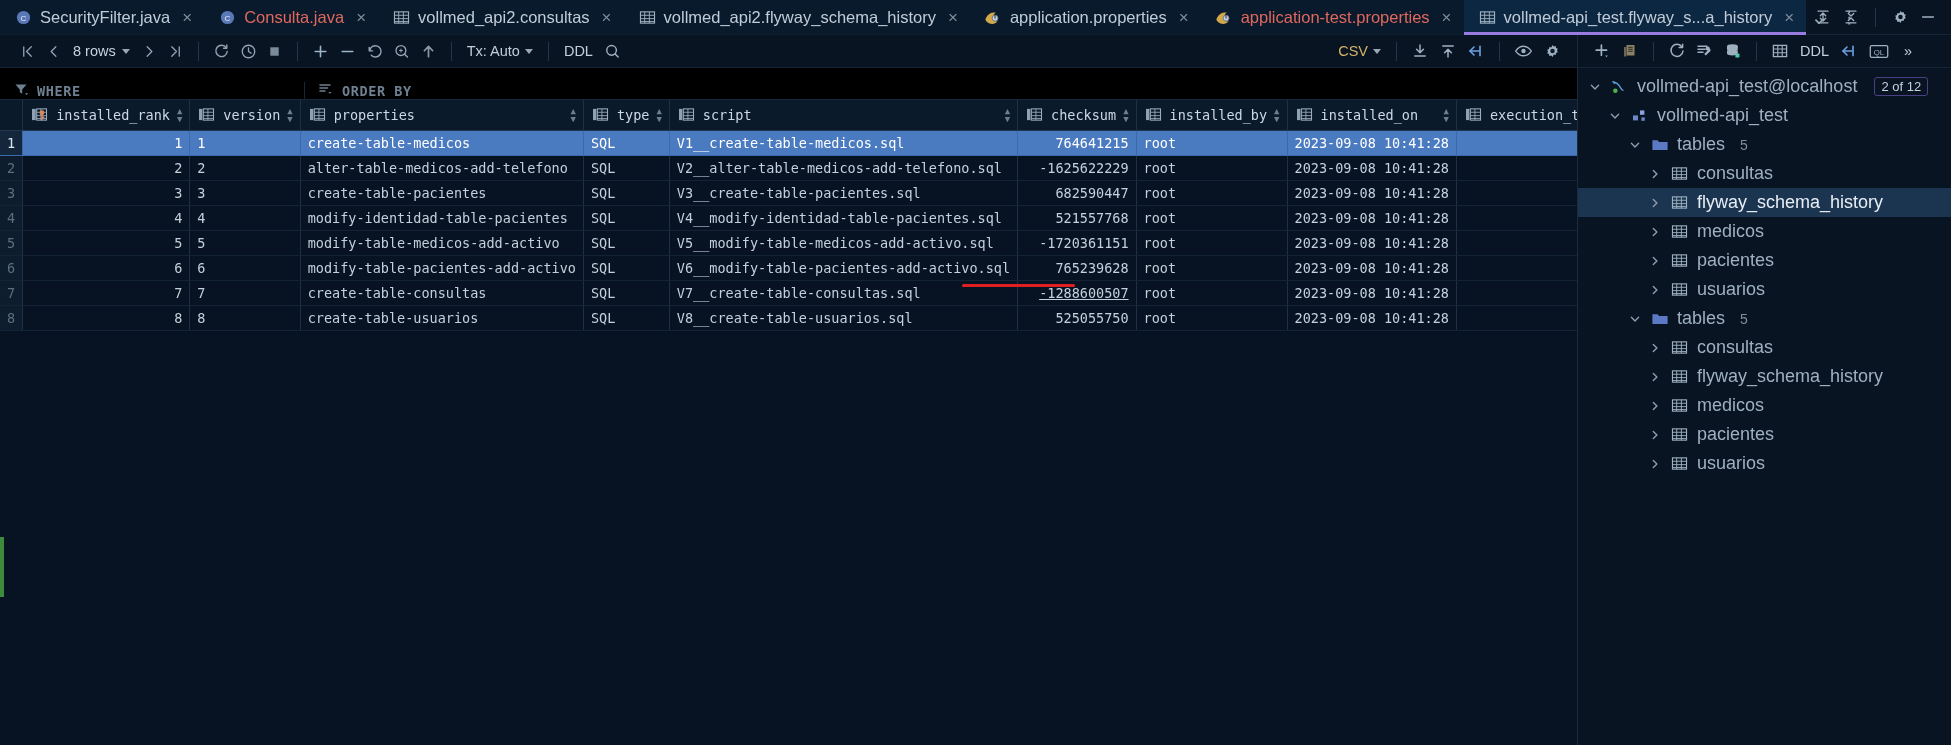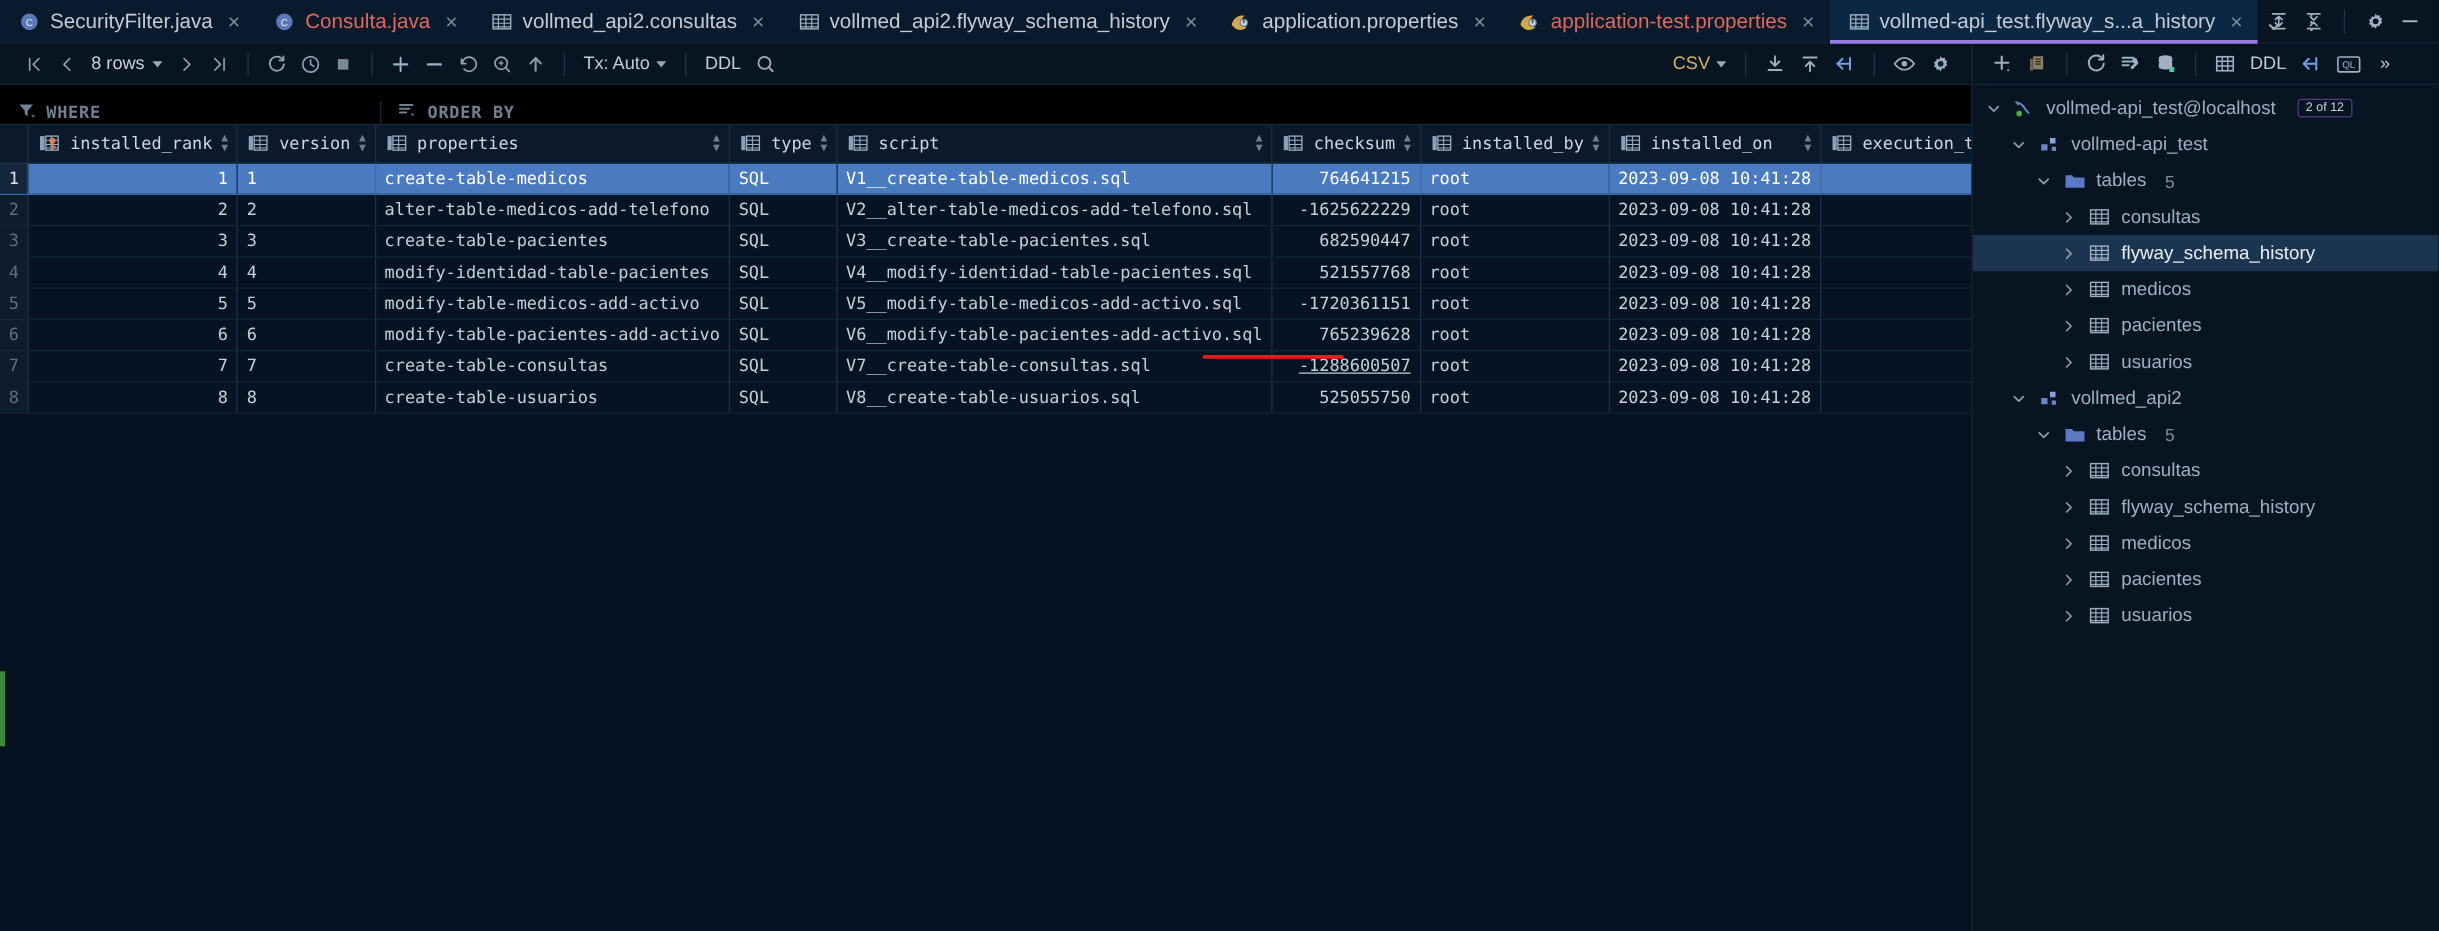--- a/index.html
+++ b/index.html
@@ -78,24 +78,24 @@
   .dbhead { height:35px; min-height:35px; display:flex; align-items:center; padding:0 10px 0 14px;
             border-bottom:1px solid #14253a; }
   .dbtitle { font-size:16px; color:#c7d2de; }
   .dbhead-icons { margin-left:auto; display:flex; align-items:center; gap:2px; color:#9aa8b6; }
   .dbtoolbar { height:33px; min-height:33px; display:flex; align-items:center; padding:0 8px 0 10px;
                border-bottom:1px solid #14253a; gap:0; }
   .tree { flex:1; overflow:hidden; padding-top:4px; font-size:15px; }
   .trow { display:flex; align-items:center; height:29px; gap:8px; color:#9fb0c0; white-space:nowrap; }
   .trow.selected { background:#1b3450; color:#e8eef5; }
   .chev { width:14px; flex:0 0 14px; display:flex; align-items:center; justify-content:center; color:#8d9daf; }
-  .tlabel { font-size:15px; }
+  .tlabel { font-size:18px; }
   .tcount { color:#7e8f9f; font-size:14px; margin-left:7px; }
   .badge { margin-left:9px; border:1px solid #4b3f86; border-radius:3px; padding:1px 6px;
-           font-size:10px; color:#c7cfe0; }
+           font-size:13px; color:#c7cfe0; }
 </style>
 </head>
 <body>
 
 <div id="app">
 
   <div id="left">
 
     <div class="tabbar" id="tabbar">
         <div class="tab">
@@ -791,35 +791,20 @@
             </svg>
           </span>
           <span class="ico">
             <svg width="17" height="15" viewBox="0 0 18 16">
               <rect x="1.5" y="2" width="15" height="12" fill="none" stroke="#9fb0c0" stroke-width="1.2"></rect>
               <path d="M1.5 5.6h15M1.5 9.2h15M1.5 12.2h15M6 2v12M11 2v12" stroke="#9fb0c0" stroke-width="1"></path>
             </svg>
           </span>
           <span class="tlabel">usuarios</span>
         </div>
-        <div class="trow" style="padding-left: 30px;">
-          <span class="chev">
-            <svg width="12" height="12" viewBox="0 0 12 12">
-              <path d="M2.4 4.3L6 7.9l3.6-3.6" stroke="#8d9daf" stroke-width="1.4" fill="none" stroke-linecap="round" stroke-linejoin="round"></path>
-            </svg>
-          </span>
-          <span class="ico">
-            <svg width="18" height="16" viewBox="0 0 18 16">
-              <rect x="2" y="7.4" width="5" height="5" fill="#6a86c4"></rect>
-              <rect x="9" y="2.4" width="4.4" height="4.4" fill="#8ba4de"></rect>
-              <rect x="10.4" y="9.4" width="3.4" height="3.4" fill="#6a86c4"></rect>
-            </svg>
-          </span>
-          <span class="tlabel">vollmed_api2</span>
-        </div>
         <div class="trow" style="padding-left: 50px;">
           <span class="chev">
             <svg width="12" height="12" viewBox="0 0 12 12">
               <path d="M2.4 4.3L6 7.9l3.6-3.6" stroke="#8d9daf" stroke-width="1.4" fill="none" stroke-linecap="round" stroke-linejoin="round"></path>
             </svg>
           </span>
           <span class="ico">
             <svg width="18" height="15" viewBox="0 0 18 15">
               <path d="M1.4 3.2h5.2l1.4 1.7h8.6v8.2H1.4z" fill="#5b79c4"></path>
             </svg>

